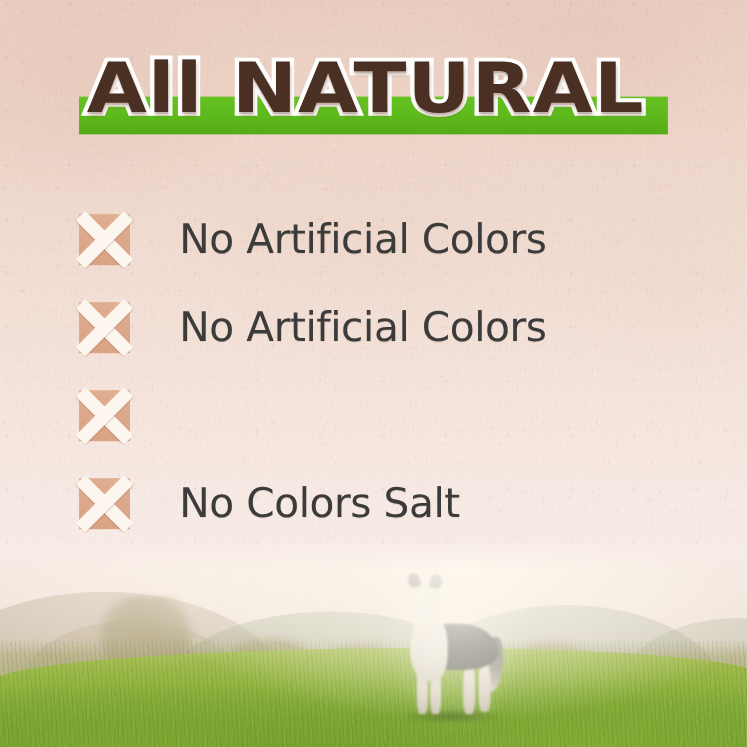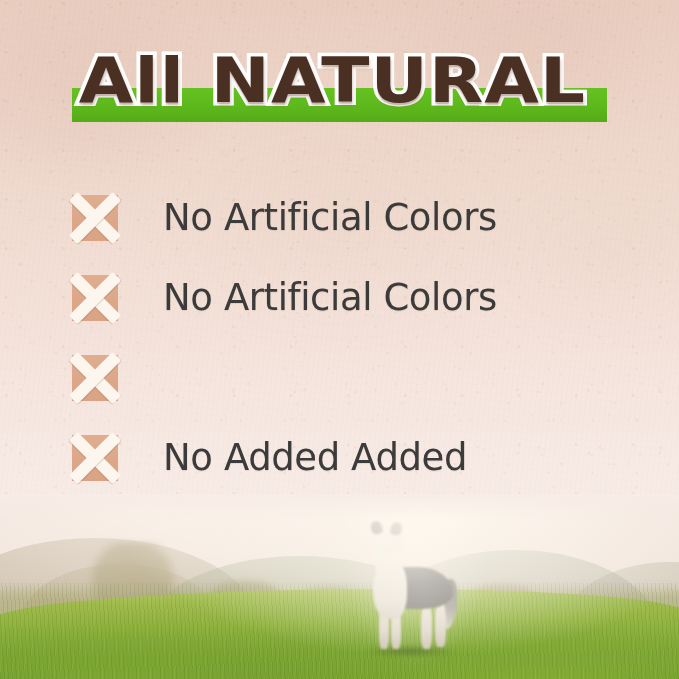--- a/index.html
+++ b/index.html
@@ -377,21 +377,21 @@
         <span class="bar a"></span>
         <span class="bar b"></span>
       </span>
     </div>
 
     <div class="feature-row">
       <span class="x-box">
         <span class="bar a"></span>
         <span class="bar b"></span>
       </span>
-      <span class="feature-label">No Added Added</span>
+      <span class="feature-label">No Colors Salt</span>
     </div>
 
   </div>
 
   <div class="photo">
     <div class="photo-sky"></div>
 
     <div class="hill h1"></div>
     <div class="hill h5"></div>
     <div class="hill h2"></div>

